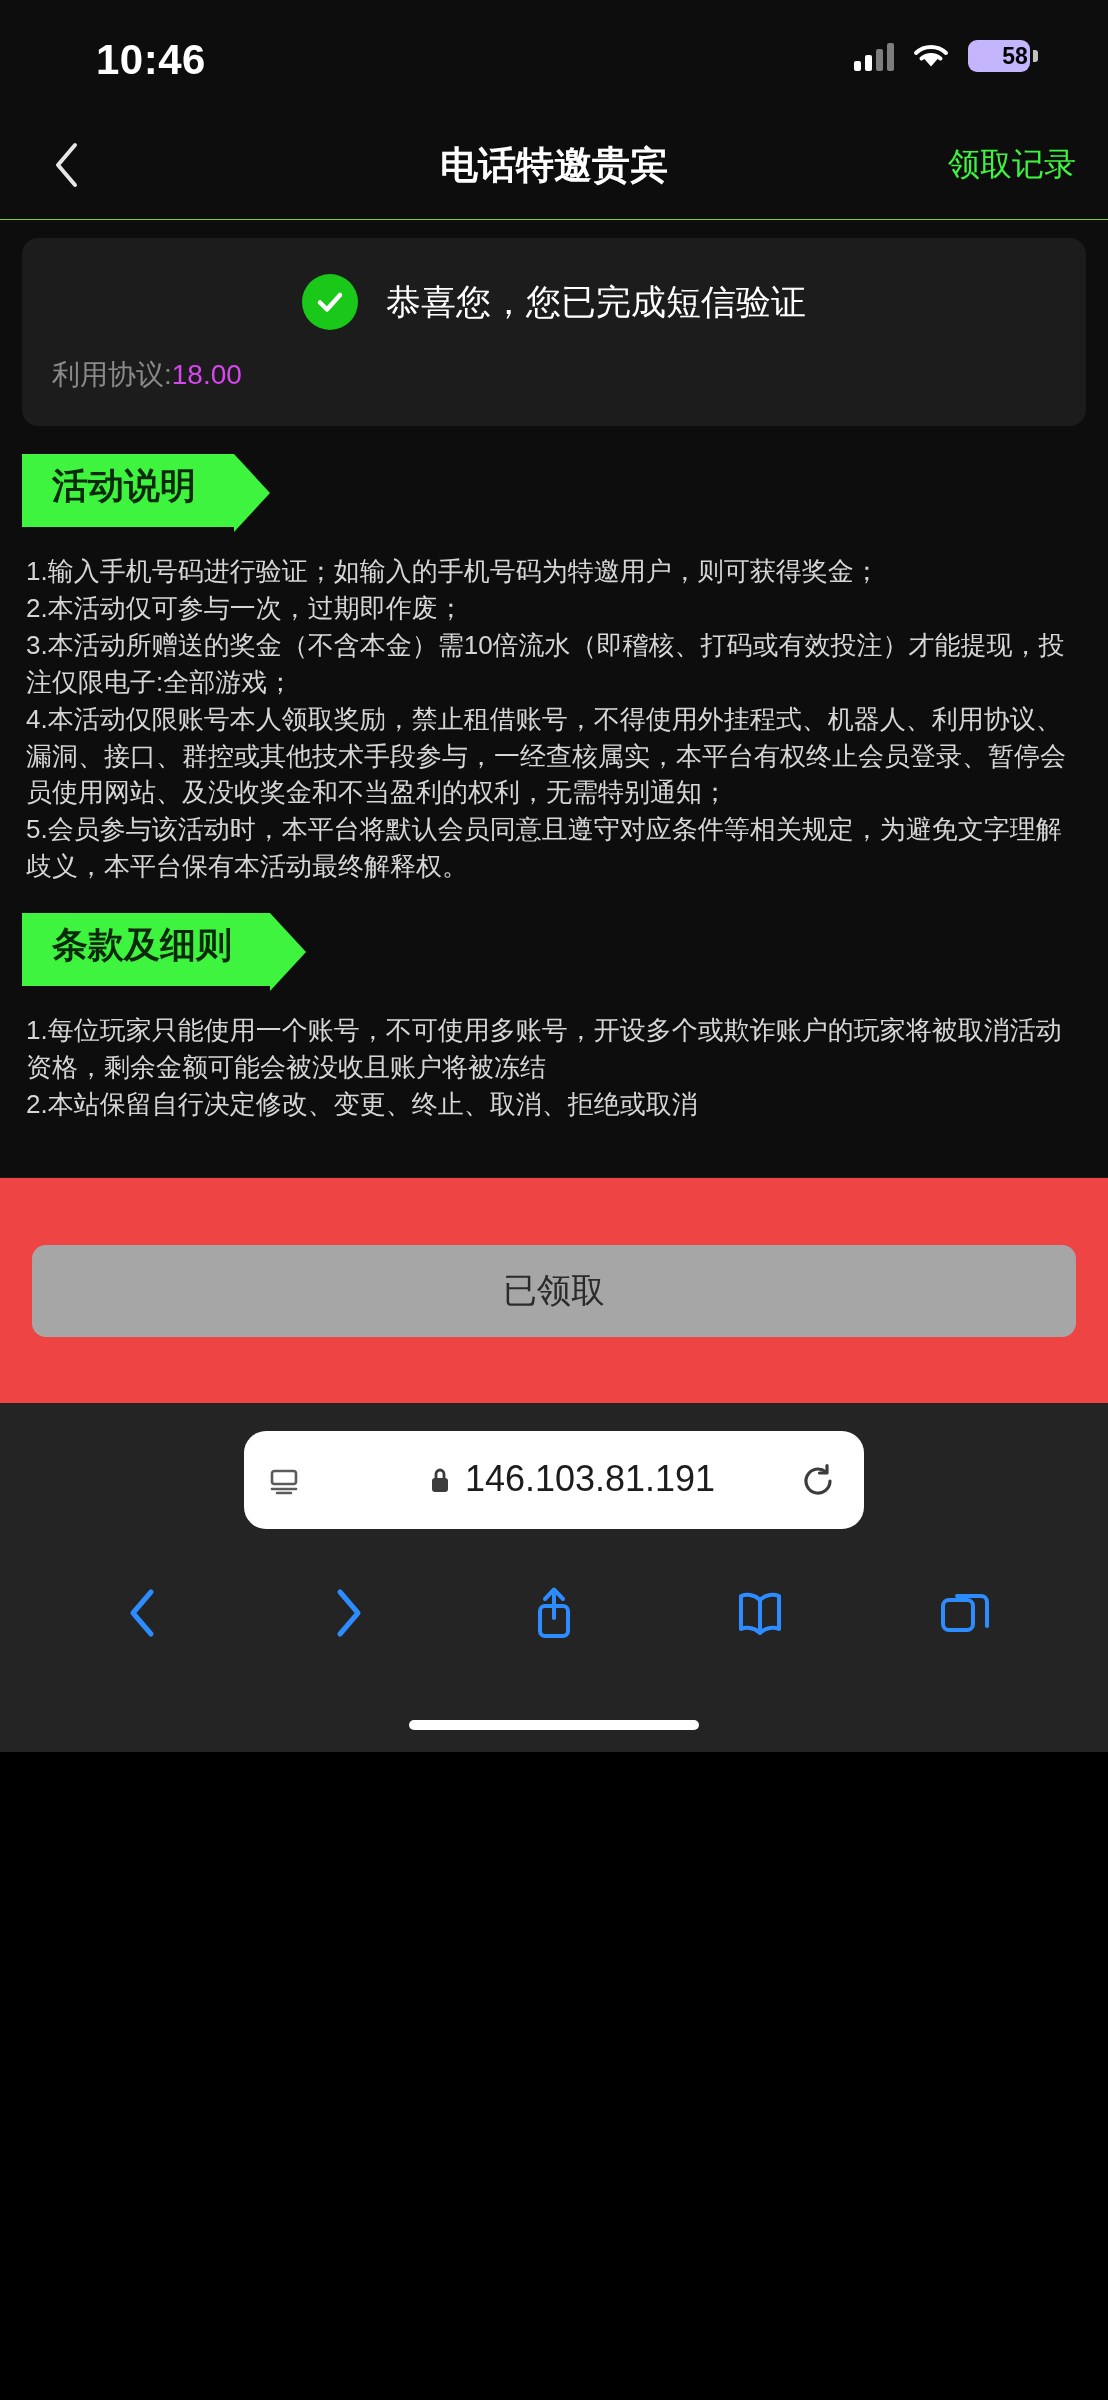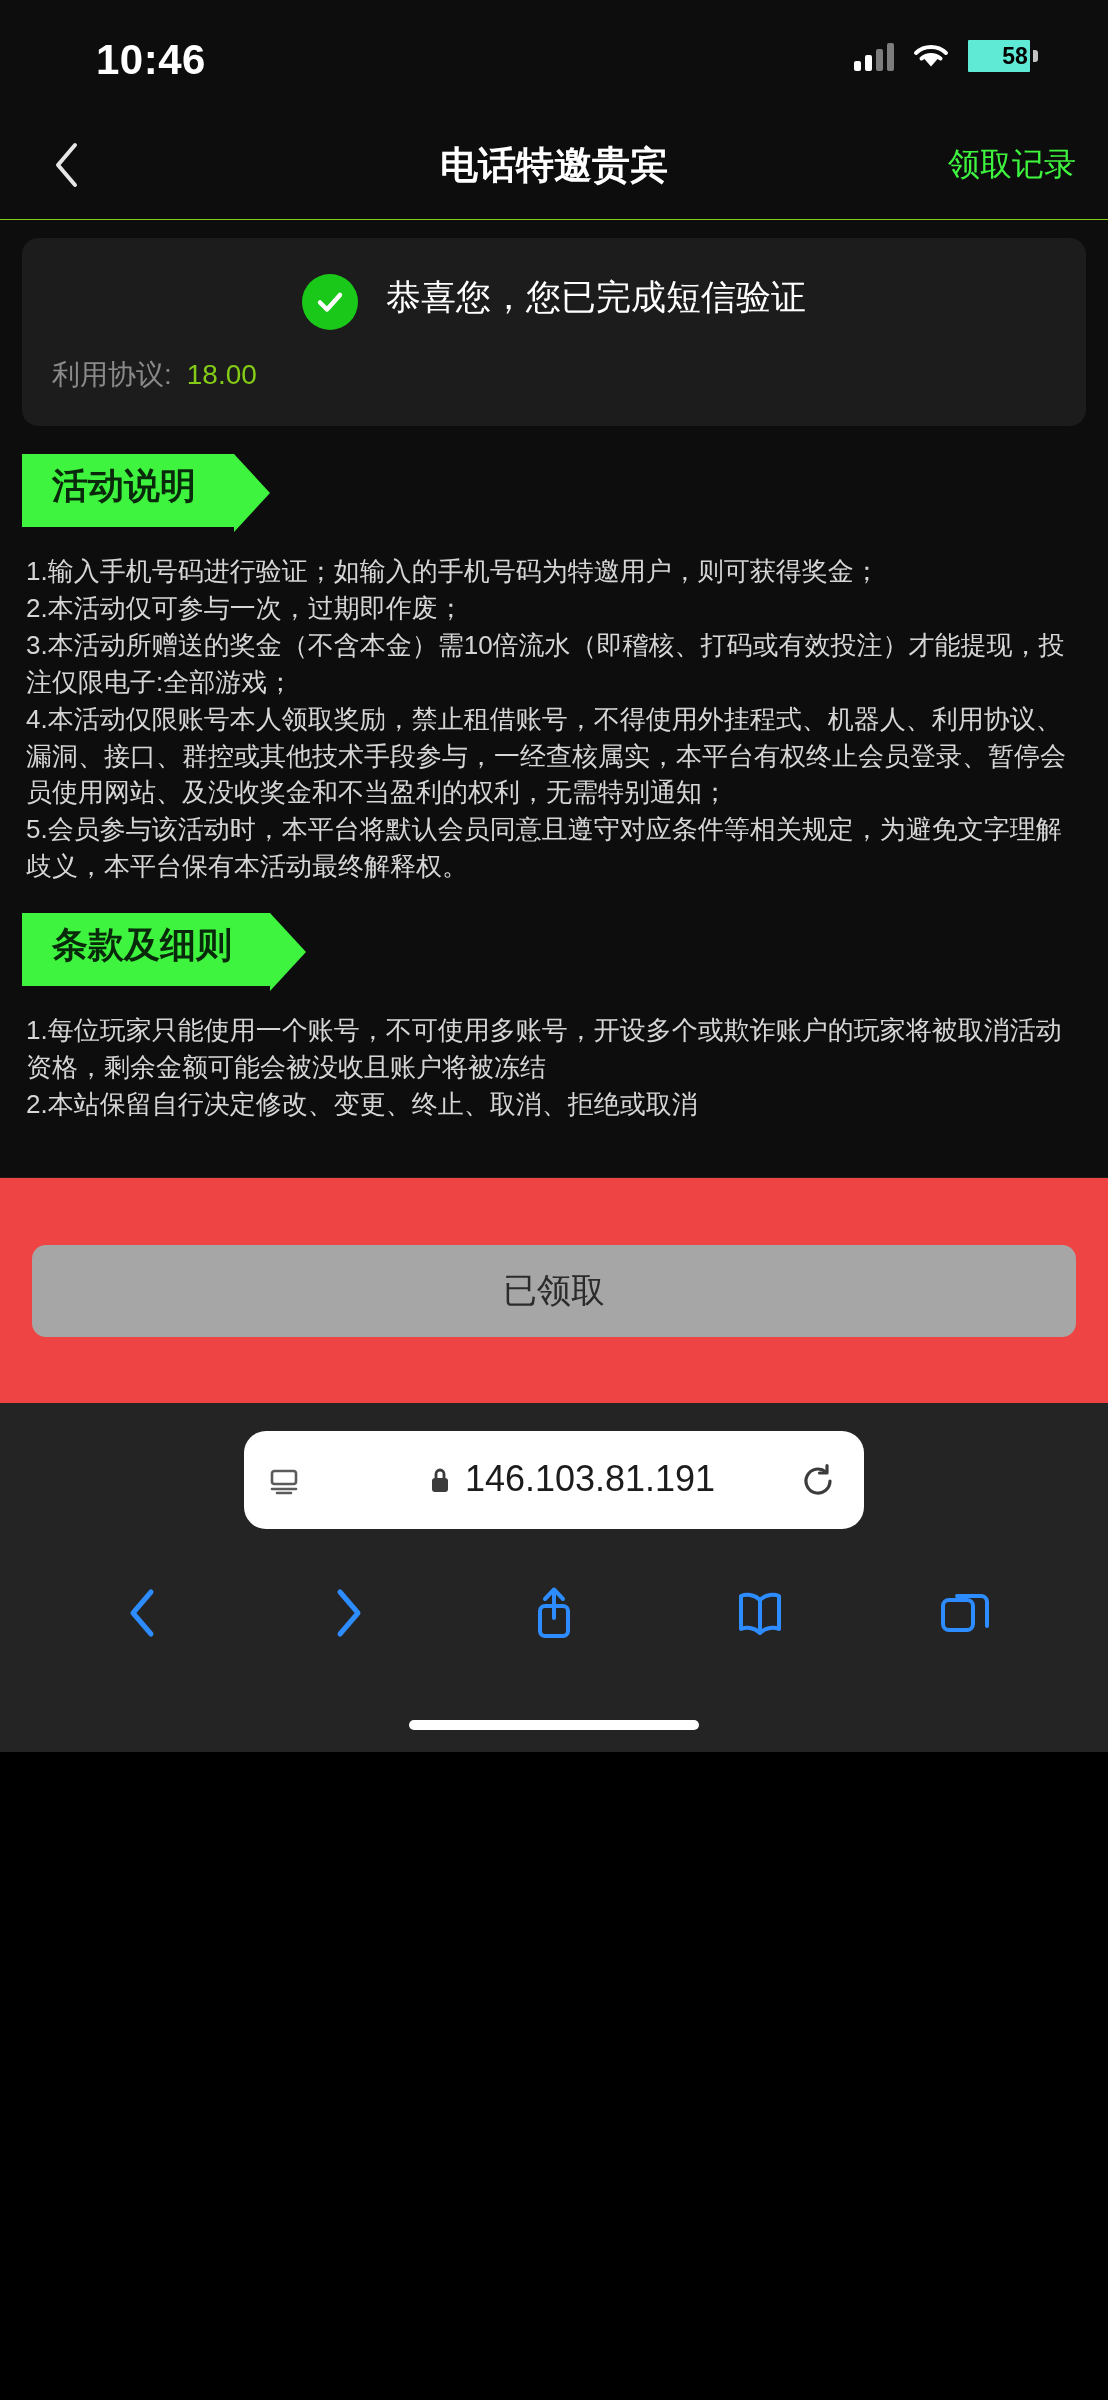--- a/index.html
+++ b/index.html
@@ -24,21 +24,21 @@
     display:flex; align-items:center; gap:18px;
   }
   .sig { display:flex; align-items:flex-end; gap:4px; height:30px; }
   .sig i { display:block; width:7px; background:#fff; border-radius:2px; }
   .sig i:nth-child(1){ height:10px; }
   .sig i:nth-child(2){ height:16px; }
   .sig i:nth-child(3){ height:22px; background:#7d7d7d; }
   .sig i:nth-child(4){ height:28px; background:#7d7d7d; }
   .wifi { width:38px; height:28px; position:relative; }
   .batt {
-    width:62px; height:32px; border-radius:1px; background:#5eead4;
+    width:62px; height:32px; border-radius:9px; background:#c4b5fd;
     color:#000; font-size:23px; font-weight:600;
     display:flex; align-items:center; justify-content:center;
     position:relative;
     padding-left:32px;
   }
   .batt:after {
     content:""; position:absolute; right:-8px; top:10px;
     width:5px; height:12px; background:#fff; border-radius:0 3px 3px 0;
     opacity:.75;
   }
@@ -69,33 +69,33 @@
     position:absolute; top:220px; left:0; right:0; bottom:575px;
     overflow:hidden; background:#0d0d0d;
   }
 
   .success-card {
     margin:18px 22px 0 22px;
     background:#1c1c1c; border-radius:16px;
     padding:36px 30px 32px 30px;
   }
   .success-row {
-    display:flex; align-items:flex-start; justify-content:center; gap:28px;
+    display:flex; align-items:center; justify-content:center; gap:28px;
   }
   .check {
     width:56px; height:56px; border-radius:50%;
     background:#19c819; display:flex; align-items:center; justify-content:center;
     flex:none;
   }
   .check svg { display:block; }
   .success-text { color:#fff; font-size:35px; font-weight:500; }
   .bonus {
     margin-top:26px; font-size:28px; color:#8a8a8a;
   }
-  .bonus b { color:#84cc16; font-weight:400;margin-left:15px; }
+  .bonus b { color:#d946ef; font-weight:400; }
 
   .section { margin:28px 0 0 0; }
   .tag {
     display:inline-block; position:relative;
     background:#3ef43e; color:#08290a;
     font-size:36px; font-weight:700;
     padding:8px 38px 16px 30px;
     margin-left:22px;
   }
   .tag:after {

